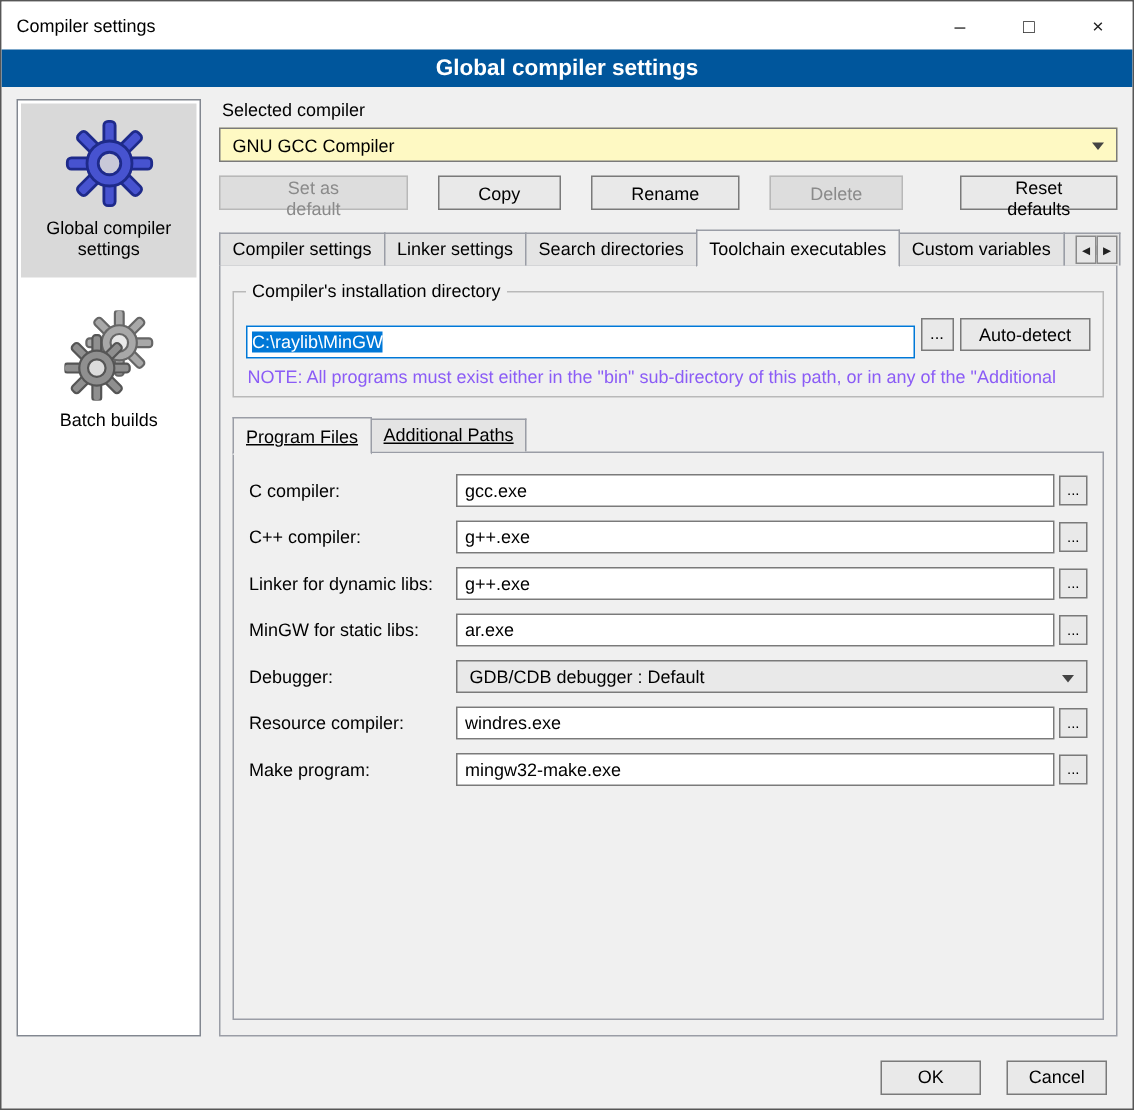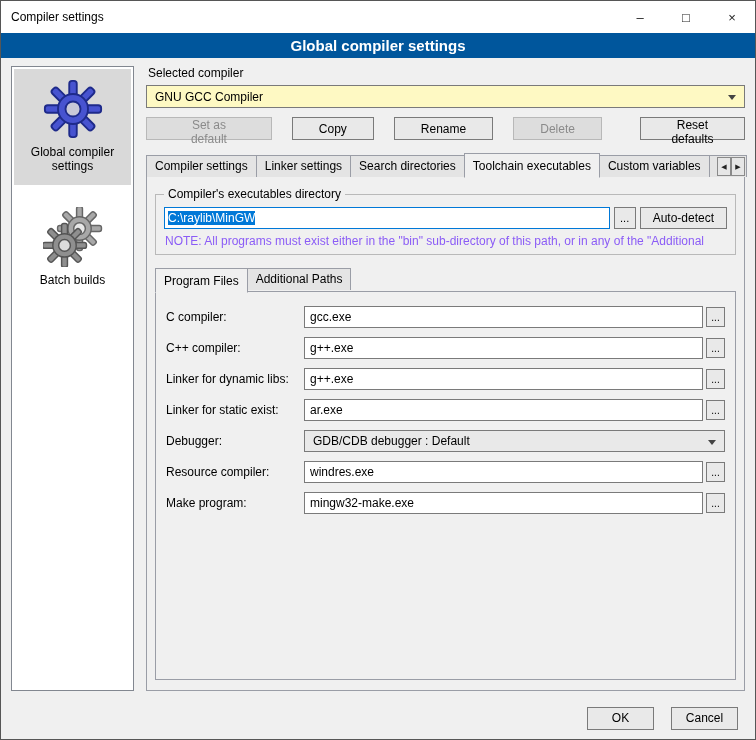--- a/index.html
+++ b/index.html
@@ -62,30 +62,30 @@
                 padding:0; cursor:pointer; color:#222; }
 
   .tabpanel { border:1px solid #9a9da6; background:#f0f0f0; flex:1 1 auto;
               display:flex; flex-direction:column; min-height:0; }
 
   
   fieldset.group { border:1px solid #b9b9b9; margin:10px 8px 0 8px; padding:6px 8px 4px 8px; }
   fieldset.group legend { font-size:12px; padding:0 4px; }
   .dir-row { display:flex; gap:4px; align-items:center; }
   .dir-input { flex:1 1 auto; height:22px; border:1px solid #0078d7; background:#fff;
-               display:flex; align-items:center; padding:0 3px; font-size:12px; overflow:hidden; }
+               display:flex; align-items:center; padding:0 3px; font-size:12px; overflow:hidden;margin-top:10px; }
   .dir-input .sel { background:#0078d7; color:#fff; white-space:nowrap; }
   .browse-btn { width:22px; height:22px; padding:0; font-size:11px; line-height:1;
                 background:#e9e9e9; border:1px solid #7a7a7a; cursor:pointer; }
   .autodetect-btn { height:22px; padding:0 12px; }
   .note { color:#8b5cf6; font-size:12px; margin:5px 0 2px 1px; white-space:nowrap; overflow:hidden; }
 
   
-  .subtabs { display:flex; align-items:flex-start; margin:13px 8px 0 8px; position:relative;
-             z-index:2; flex:0 0 auto; }
+  .subtabs { display:flex; align-items:center; margin:13px 8px 0 8px; position:relative;
+             z-index:2; flex:0 0 auto;text-decoration:underline; }
   .subpanel { border:1px solid #9a9da6; background:#f0f0f0; margin:-1px 8px 10px 8px;
               flex:1 1 auto; padding:14px 10px 10px 10px; min-height:0; }
 
   .field-row { display:flex; align-items:center; margin-bottom:9px; }
   .field-label { width:138px; flex:0 0 auto; font-size:12px; }
   .field-input { flex:1 1 auto; height:22px; border:1px solid #7a7a7a; background:#fff;
                  font-size:12px; display:flex; align-items:center; padding:0 5px; overflow:hidden; }
   .field-browse { width:19px; height:20px; margin-left:3px; padding:0; font-size:10px;
                   background:#e9e9e9; border:1px solid #7a7a7a; cursor:pointer; flex:0 0 auto; }
   .field-combo { flex:1 1 auto; height:22px; }
@@ -177,21 +177,21 @@
         <span class="tab">Buil</span>
         <span class="tab-scrolls">
           <button class="tab-scroll">◀</button>
           <button class="tab-scroll">▶</button>
         </span>
       </div>
 
       <div class="tabpanel">
 
         <fieldset class="group">
-          <legend>Compiler's executables directory</legend>
+          <legend>Compiler's installation directory</legend>
           <div class="dir-row">
             <div class="dir-input">
               <span class="sel">C:\raylib\MinGW</span>
             </div>
             <button class="browse-btn">...</button>
             <button class="btn autodetect-btn">Auto-detect</button>
           </div>
           <div class="note">NOTE: All programs must exist either in the "bin" sub-directory of this path, or in any of the "Additional</div>
         </fieldset>
 
@@ -220,21 +220,21 @@
 
           <div class="field-row">
             <span class="field-label">Linker for dynamic libs:</span>
             <div class="field-input">
               <span>g++.exe</span>
             </div>
             <button class="field-browse">...</button>
           </div>
 
           <div class="field-row">
-            <span class="field-label">Linker for static exist:</span>
+            <span class="field-label">MinGW for static libs:</span>
             <div class="field-input">
               <span>ar.exe</span>
             </div>
             <button class="field-browse">...</button>
           </div>
 
           <div class="field-row">
             <span class="field-label">Debugger:</span>
             <div class="combo gray field-combo">
               <span>GDB/CDB debugger : Default</span>

